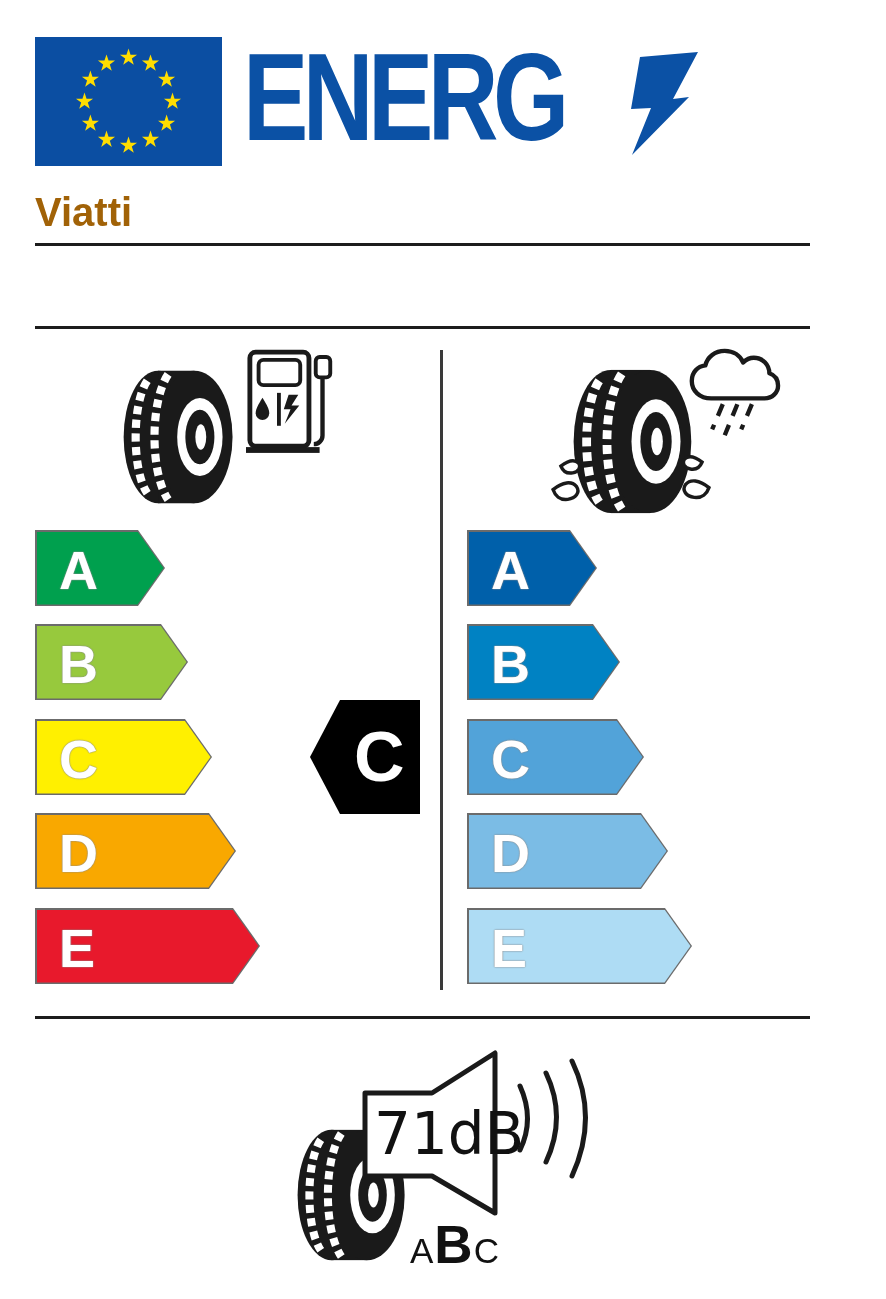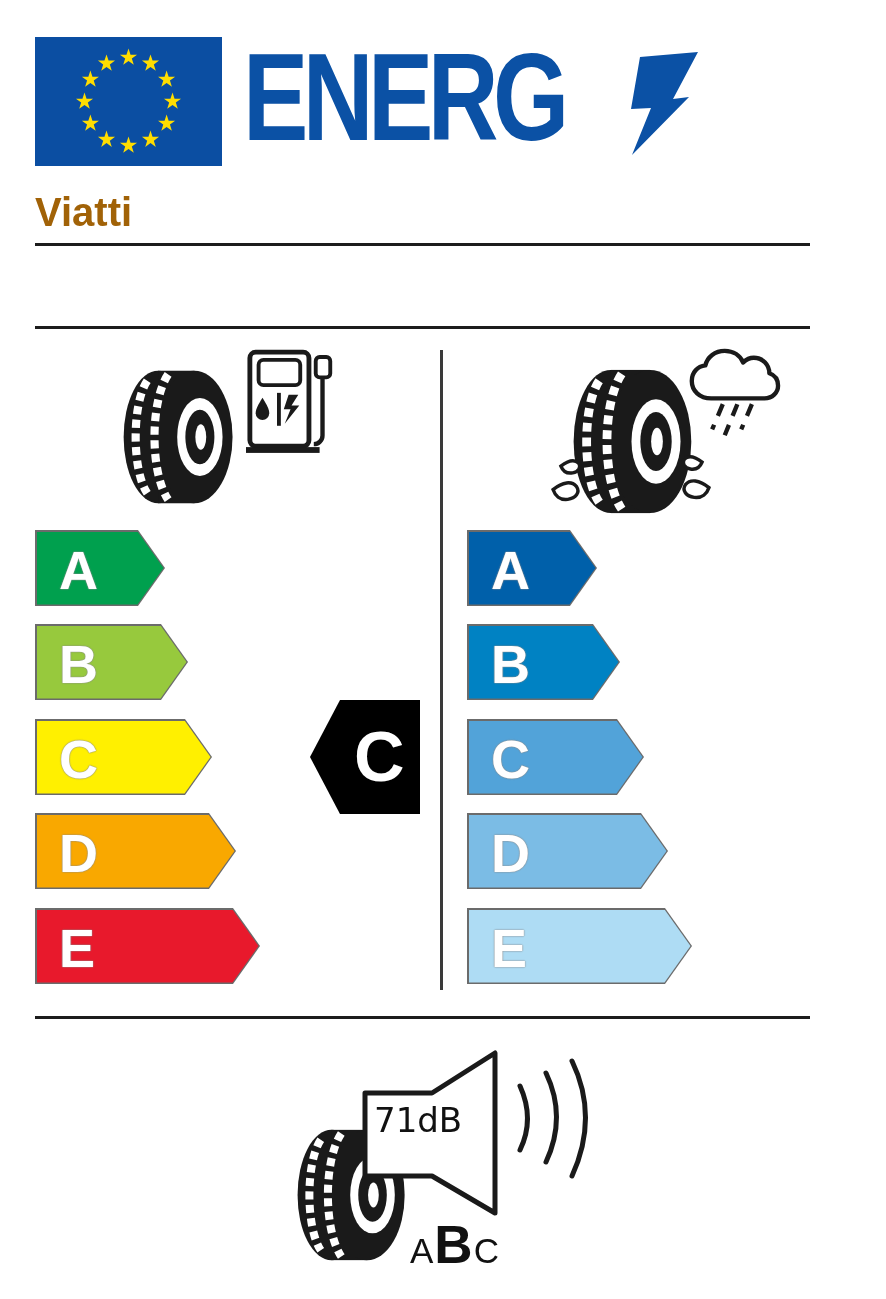--- a/index.html
+++ b/index.html
@@ -45,21 +45,21 @@
 
   
   .tire-fuel{left:120px;top:362px;}
   .pump{left:246px;top:346px;}
   .tire-wet{left:545px;top:366px;}
   .cloud{left:684px;top:348px;}
 
   
   .noise-tire{left:294px;top:1124px;}
   .speaker{left:360px;top:1048px;}
-  .db{left:374px;top:1100px;font-size:34px;color:#111;font-family:"DejaVu Sans",sans-serif;}
+  .db{left:374px;top:1100px;font-size:58px;color:#111;font-family:"DejaVu Sans",sans-serif;}
   .abc{left:410px;top:1214px;display:flex;align-items:baseline;color:#111;}
   .abc .sm{font-size:35px;}
   .abc .big{font-size:53px;font-weight:bold;margin:0 1px;}
   .ic{stroke:#1a1a1a;fill:#fff;}
 </style>
 </head>
 <body>
 
 <div class="page">
 

